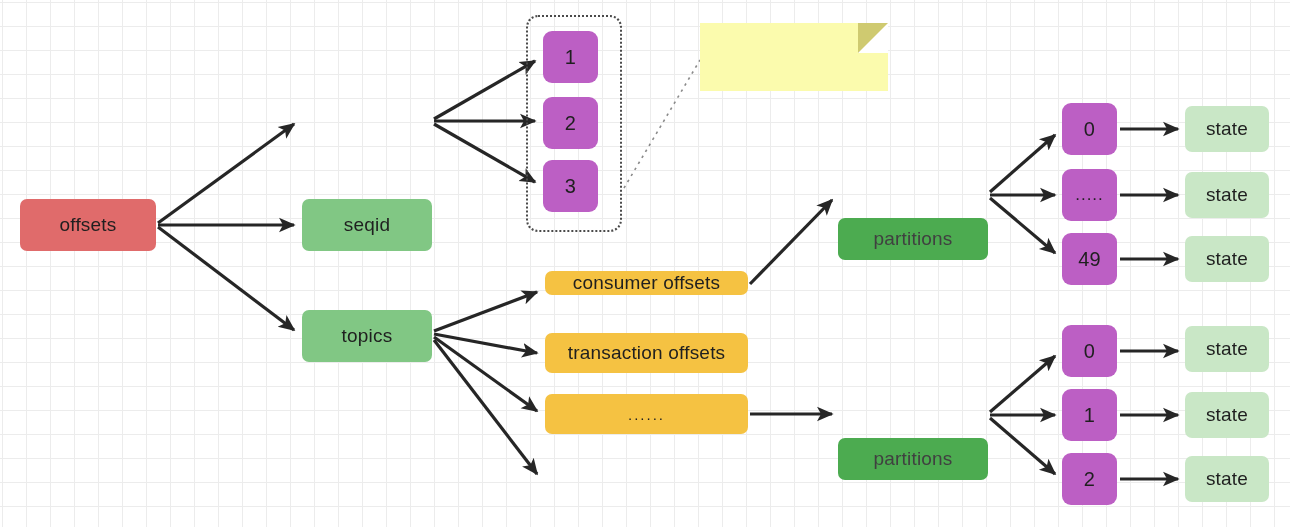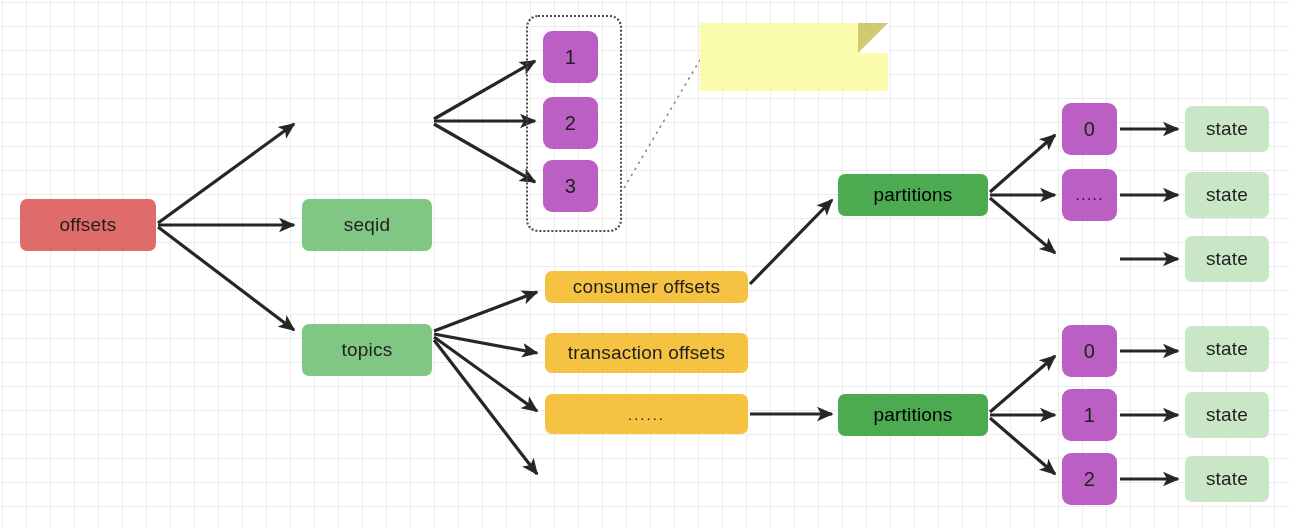--- a/index.html
+++ b/index.html
@@ -30,21 +30,21 @@
     justify-content: center;
     border-radius: 7px;
     color: #1f1f1f;
     font-size: 19px;
     letter-spacing: 0.2px;
     white-space: nowrap;
     user-select: none;
   }
   .node.red    { background: #e06b6b; }
   .node.green  { background: #81c784; }
-  .node.dgreen { background: #4cab50; color: #000000; }
+  .node.dgreen { background: #4cab50; color: #404040; margin-top: 44px; }
   .node.lgreen { background: #c9e7c6; }
   .node.purple { background: #bc5fc4; border-radius: 9px; }
   .node.orange { background: #f5c242; }
   .node.small  { font-size: 20px; }
   .node.dots   { font-size: 17px; letter-spacing: 1px; }
   .node.orange.dots { font-size: 15px; letter-spacing: 2px; }
 
   #group-box {
     position: absolute;
     box-sizing: border-box;
@@ -140,39 +140,40 @@
       <path d="M 1120 479 L 1178 479"></path>
     </g>
     <path d="M 624 188 L 700 60" stroke="#8a8a8a" stroke-width="1.6" fill="none" stroke-dasharray="2.5 4.5"></path>
   </svg>
 
   <div id="group-box" style="left:526px; top:15px; width:96px; height:217px;"></div>
 
   <div class="node red" style="left:20px; top:199px; width:136px; height:52px;">offsets</div>
 
   <div class="node green" style="left:302px; top:199px; width:130px; height:52px;">seqid</div>
-  <div class="node green" style="left:302px; top:324px; width:130px; height:52px;">topics</div>
+  <div class="node green" style="left:302px; top:310px; width:130px; height:52px;">topics</div>
 
   <div class="node purple small" style="left:543px; top:31px; width:55px; height:52px;">1</div>
   <div class="node purple small" style="left:543px; top:97px; width:55px; height:52px;">2</div>
   <div class="node purple small" style="left:543px; top:160px; width:55px; height:52px;">3</div>
 
   <div id="note" style="left:700px; top:23px; width:188px; height:68px;">
     <span class="fold"></span>
   </div>
 
-  <div class="node orange" style="left:545px; top:271px; width:203px; height:32px;">consumer offsets</div>
+  <div class="node orange" style="left:545px; top:271px; width:203px; height:24px;">consumer offsets</div>
   <div class="node orange" style="left:545px; top:333px; width:203px; height:40px;">transaction offsets</div>
   <div class="node orange dots" style="left:545px; top:394px; width:203px; height:40px;">......</div>
 
   <div class="node dgreen" style="left:838px; top:174px; width:150px; height:42px;">partitions</div>
   <div class="node dgreen" style="left:838px; top:394px; width:150px; height:42px;">partitions</div>
 
   <div class="node purple small" style="left:1062px; top:103px; width:55px; height:52px;">0</div>
   <div class="node purple dots" style="left:1062px; top:169px; width:55px; height:52px;">.....</div>
+  <div class="node purple small" style="left:1062px; top:233px; width:55px; height:52px;">49</div>
 
   <div class="node purple small" style="left:1062px; top:325px; width:55px; height:52px;">0</div>
   <div class="node purple small" style="left:1062px; top:389px; width:55px; height:52px;">1</div>
   <div class="node purple small" style="left:1062px; top:453px; width:55px; height:52px;">2</div>
 
   <div class="node lgreen" style="left:1185px; top:106px; width:84px; height:46px;">state</div>
   <div class="node lgreen" style="left:1185px; top:172px; width:84px; height:46px;">state</div>
   <div class="node lgreen" style="left:1185px; top:236px; width:84px; height:46px;">state</div>
 
   <div class="node lgreen" style="left:1185px; top:326px; width:84px; height:46px;">state</div>

